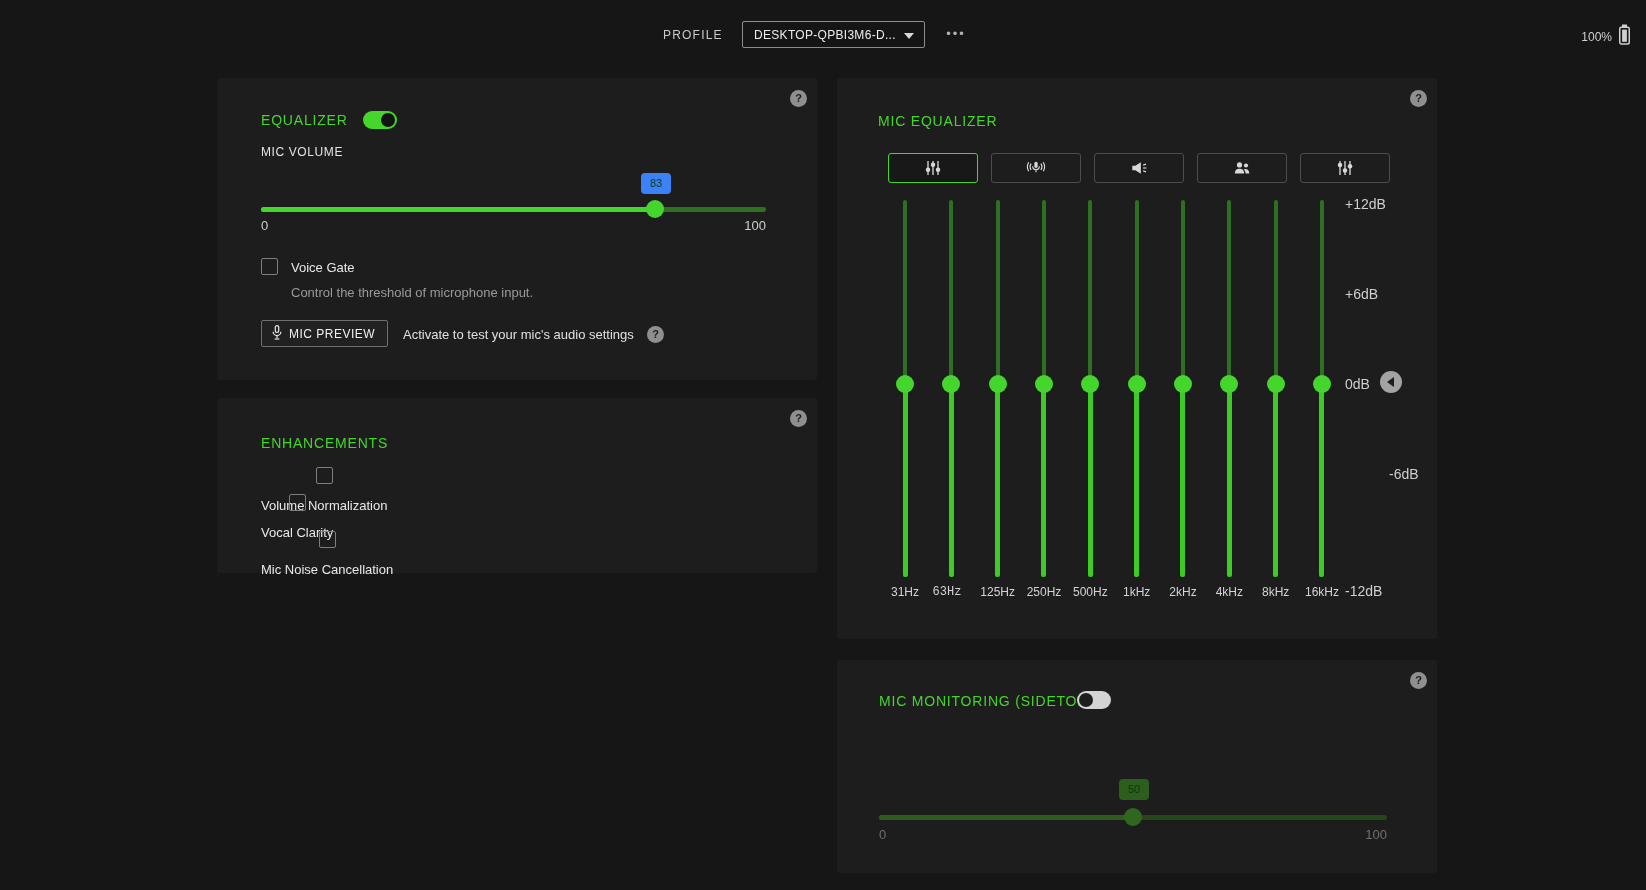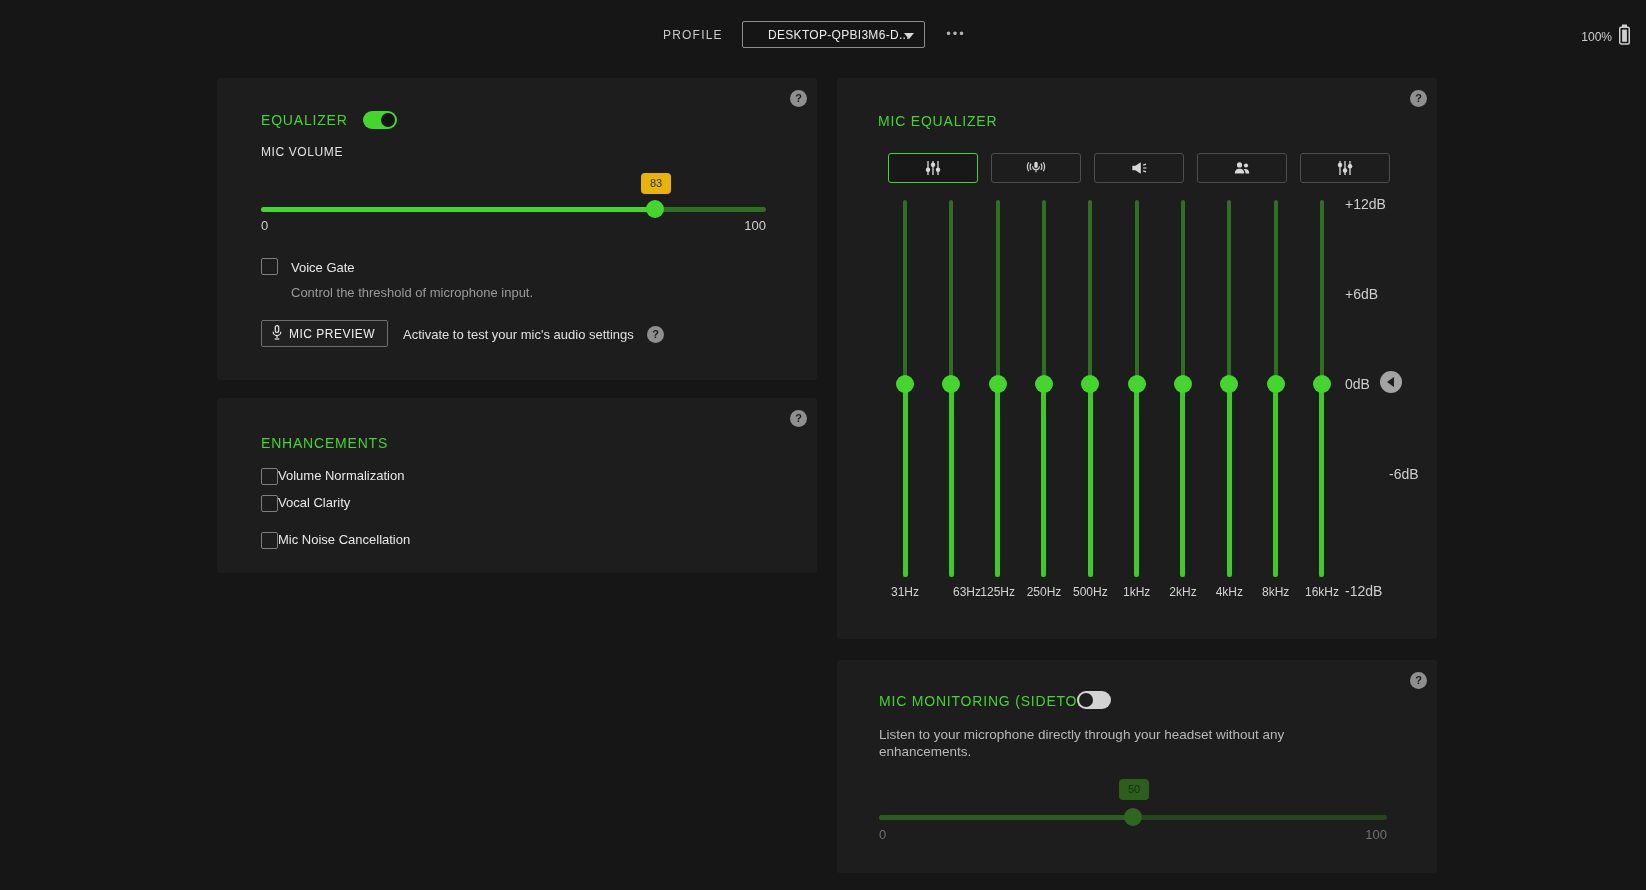--- a/index.html
+++ b/index.html
@@ -4,21 +4,21 @@
 <style>
   :root{ --accent:#44d62c; }
   *{ margin:0; padding:0; box-sizing:border-box; }
   html,body{ background:#161616; }
   body{ font-family:"Liberation Sans","DejaVu Sans",sans-serif; }
   .app{ position:relative; width:1646px; height:890px; background:#161616; overflow:hidden; }
 
   
   .profile-label{ position:absolute; left:663px; top:28px; font-size:12px; letter-spacing:1.2px; color:#c9c9c9; }
   .profile-dropdown{ position:absolute; left:742px; top:21px; width:183px; height:27px; border:1px solid #8d8d8d; border-radius:2px; background:#151515; cursor:pointer; }
-  .profile-dropdown .val{ position:absolute; left:25px; top:6px; font-size:12px; letter-spacing:.3px; color:#ececec; white-space:nowrap; }
+  .profile-dropdown .val{ position:absolute; left:11px; top:6px; font-size:12px; letter-spacing:.3px; color:#ececec; white-space:nowrap; }
   .profile-dropdown .caret{ position:absolute; right:10px; top:11px; width:0; height:0; border-left:5px solid transparent; border-right:5px solid transparent; border-top:6px solid #d8d8d8; }
   .more-btn{ position:absolute; left:941px; top:26px; width:30px; height:16px; color:#b3b3b3; font-size:13px; letter-spacing:2px; line-height:16px; text-align:center; cursor:pointer; }
   .battery{ position:absolute; right:15px; top:24px; display:flex; align-items:center; gap:6px; }
   .battery .pct{ font-size:12px; color:#cfcfcf;margin-left:16px; }
 
   
   .panel{ position:absolute; background:#1d1d1d; border-radius:3px; }
   #panel-mic { left:217px; top:78px;  width:600px; height:302px; }
   #panel-enh { left:217px; top:398px; width:600px; height:175px; }
   #panel-eq  { left:837px; top:78px;  width:600px; height:561px; }
@@ -38,41 +38,41 @@
   .toggle.off .knob{ left:2px; background:#1e1e1e; }
 
   
   .checkbox{ width:17px; height:17px; border:1px solid #7e7e7e; border-radius:2px; background:transparent; cursor:pointer; flex:none; }
   .check-label{ font-size:13px; color:#e8e8e8; line-height:18px; }
 
   
   #mic-title{ left:44px; top:33px; }
   #mic-toggle{ left:146px; top:33px; }
   #mic-vol-label{ position:absolute; left:44px; top:67px; font-size:12px; letter-spacing:.6px; color:#e3e3e3; }
-  .badge{ position:absolute; width:30px; height:21px; border-radius:4px; background:#eab308; color:#10380b; font-size:11px; text-align:center; line-height:21px; }
+  .badge{ position:absolute; width:30px; height:21px; border-radius:4px; background:#3b82f6; color:#10380b; font-size:11px; text-align:center; line-height:21px; }
   #mic-vol-badge{ left:424px; top:95px; }
   .hslider{ position:absolute; height:5px; border-radius:3px; cursor:pointer; }
   #mic-vol-track{ left:44px; top:129px; width:505px; background:#2e6f20; }
   #mic-vol-track .fill{ position:absolute; left:0; top:0; width:394px; height:5px; border-radius:3px; background:var(--accent); }
   #mic-vol-knob{ position:absolute; left:385px; top:-7px; width:18px; height:18px; border-radius:50%; background:var(--accent); cursor:pointer; }
   .range-min,.range-max{ position:absolute; font-size:13px; color:#cfcfcf; line-height:15px; }
   #mic-vol-min{ left:44px; top:140px; }
   #mic-vol-max{ left:509px; top:140px; width:40px; text-align:right; }
   #voice-gate-box{ position:absolute; left:44px; top:180px; }
   #voice-gate-label{ position:absolute; left:74px; top:181px; }
   #voice-gate-desc{ position:absolute; left:74px; top:207px; font-size:13px; color:#9a9a9a; }
   #mic-preview-btn{ position:absolute; left:44px; top:242px; height:27px; padding:0 12px 0 9px; display:flex; align-items:center; gap:6px;
                     border:1px solid #6f6f6f; border-radius:2px; background:#212121; color:#f0f0f0; font-size:12px; letter-spacing:.5px; cursor:pointer; }
   #mic-preview-hint{ position:absolute; left:186px; top:249px; font-size:13px; color:#e0e0e0; }
   #mic-preview-help{ position:absolute; left:430px; top:248px; right:auto; }
 
   
   #enh-title{ left:44px; top:36px; }
   #enh-rows{ position:absolute; left:44px; top:69px; width:400px; }
-  .check-row{ position:absolute; left:0; display:flex; align-items:center; gap:0; height:18px; cursor:pointer; }
+  .check-row{ position:absolute; left:0; display:flex; align-items:center; gap:13px; height:18px; cursor:pointer;flex-direction:column; }
 
   
   #eq-title{ left:41px; top:34px; }
   .eq-tab{ position:absolute; top:75px; width:90px; height:30px; border:1px solid #4d4d4d; border-radius:3px;
            display:flex; align-items:center; justify-content:center; background:#1d1d1d; cursor:pointer; }
   .eq-tab.active{ border-color:var(--accent); background:#181818; }
   .eq-tab span{ display:flex; }
   .eq-track-dim{ position:absolute; width:4px; background:#2e6f20; border-radius:2px; }
   .eq-track-bright{ position:absolute; width:5px; background:#3ecb26; border-radius:2px; }
   .eq-knob{ position:absolute; width:18px; height:18px; border-radius:50%; background:var(--accent); cursor:pointer; }
@@ -244,21 +244,21 @@
         </div>
       </div>
     <div id="eq-area">
         <div class="eq-track-dim" style="left: 66px; top: 122px; height: 184px;"></div>
         <div class="eq-track-bright" style="left: 65.5px; top: 306px; height: 193px;"></div>
         <div class="eq-knob" style="left: 59px; top: 297px;"></div>
         <div class="eq-freq-label" style="left: 38px;">31Hz</div>
         <div class="eq-track-dim" style="left: 112.33px; top: 122px; height: 184px;"></div>
         <div class="eq-track-bright" style="left: 111.83px; top: 306px; height: 193px;"></div>
         <div class="eq-knob" style="left: 105.33px; top: 297px;"></div>
-        <div class="eq-freq-label" style="left: 100px;">63Hz</div>
+        <div class="eq-freq-label" style="left: 80px; font-family: Liberation Mono, monospace;">63Hz</div>
         <div class="eq-track-dim" style="left: 158.66px; top: 122px; height: 184px;"></div>
         <div class="eq-track-bright" style="left: 158.16px; top: 306px; height: 193px;"></div>
         <div class="eq-knob" style="left: 151.66px; top: 297px;"></div>
         <div class="eq-freq-label" style="left: 130.66px;">125Hz</div>
         <div class="eq-track-dim" style="left: 204.99px; top: 122px; height: 184px;"></div>
         <div class="eq-track-bright" style="left: 204.49px; top: 306px; height: 193px;"></div>
         <div class="eq-knob" style="left: 197.99px; top: 297px;"></div>
         <div class="eq-freq-label" style="left: 176.99px;">250Hz</div>
         <div class="eq-track-dim" style="left: 251.32px; top: 122px; height: 184px;"></div>
         <div class="eq-track-bright" style="left: 250.82px; top: 306px; height: 193px;"></div>
@@ -294,21 +294,20 @@
         <i></i>
       </div>
   </div>
 
   <div class="panel" id="panel-side">
     <div class="help">?</div>
     <div class="p-title" id="side-title">MIC MONITORING (SIDETONE)</div>
     <div class="toggle off" id="side-toggle">
         <div class="knob"></div>
       </div>
-    <div id="side-desc">Listen to your microphone directly through your headset without any enhancements.</div>
     <div class="badge" id="side-badge">50</div>
     <div class="hslider" id="side-track">
       <div class="fill"></div>
       <div id="side-knob"></div>
     </div>
     <span class="range-min" id="side-min">0</span>
     <span class="range-max" id="side-max">100</span>
   </div>
 
 </div>

